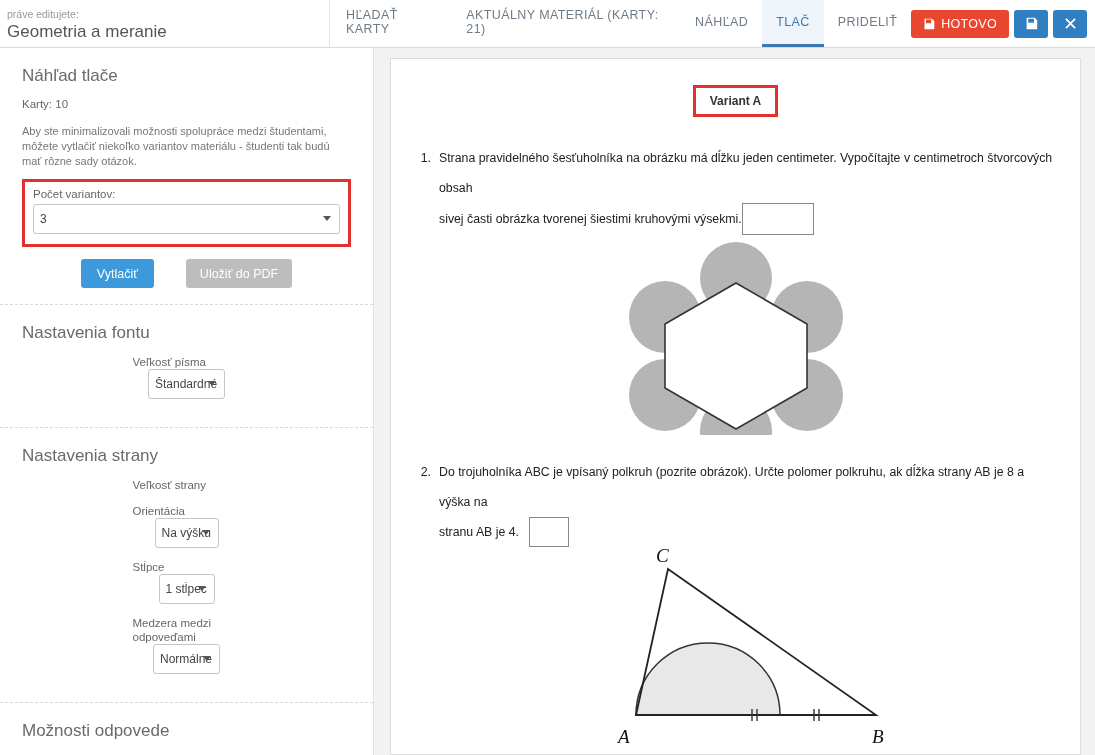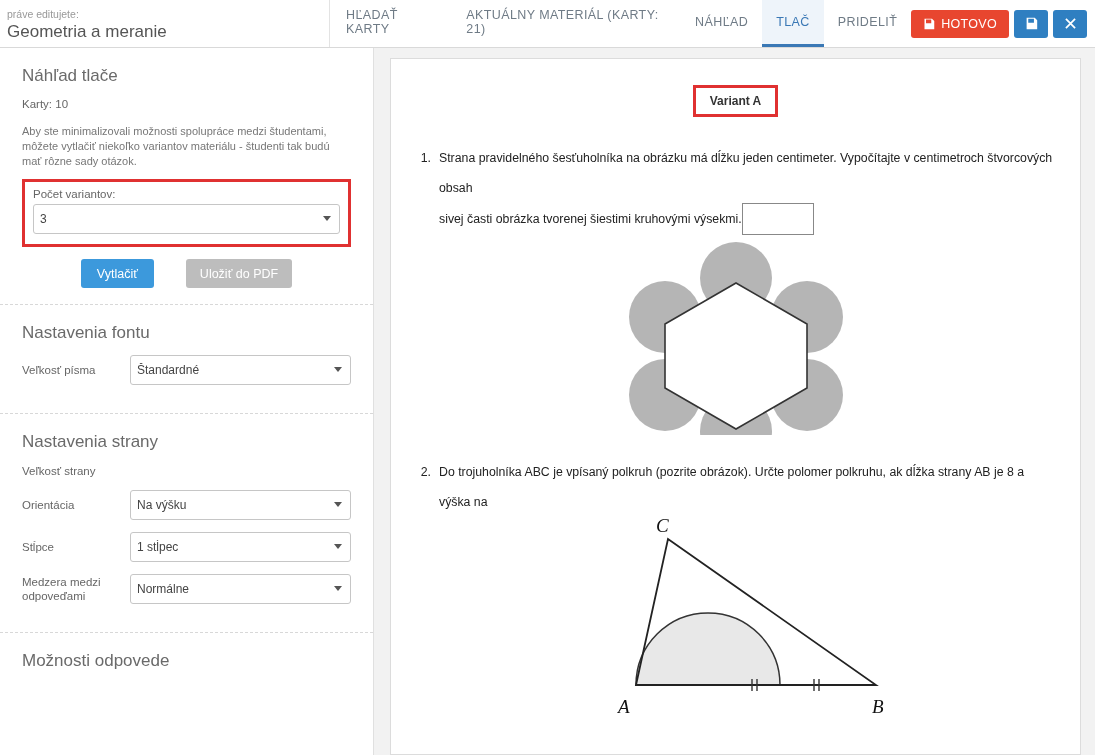--- a/index.html
+++ b/index.html
@@ -195,20 +195,21 @@
     padding: 0 14px;
     height: 29px;
     font-size: 12.5px;
     cursor: pointer;
     margin-left: 24px;
   }
   .form-row {
     display: flex;
     align-items: center;
     margin-bottom: 12px;
+    flex-direction: column;
   }
   .form-row .lbl {
     width: 108px;
     font-size: 11.5px;
     color: #666;
     line-height: 14px;
     padding-right: 8px;
   }
   .form-row .ctl { flex: 1; }
 
@@ -404,20 +405,24 @@
               <circle cx="54" cy="82" r="36"></circle>
             </g>
             <polygon points="125,48 196,89 196,153 125,194 54,153 54,89" fill="#ffffff" stroke="#333333" stroke-width="1.6"></polygon>
           </svg>
         </div>
 
         <div class="q" style="margin-top:18px;">
           <div class="num">2.</div>
           <div class="txt">
             <div>Do trojuholníka ABC je vpísaný polkruh (pozrite obrázok). Určte polomer polkruhu, ak dĺžka strany AB je 8 a výška na</div>
+            <div style="display:flex; align-items:center; gap:10px;">
+              <span>stranu AB je 4.</span>
+              <span class="ansbox small"></span>
+            </div>
           </div>
         </div>
 
         <div class="fig">
           <svg width="360" height="205" viewBox="0 0 360 205">
 
             <path d="M 80 168 A 72 72 0 0 1 224 168 Z" fill="#e8e8e8" stroke="#333" stroke-width="1.5"></path>
 
             <line x1="80" y1="168" x2="224" y2="168" stroke="#333" stroke-width="1.5"></line>
 

